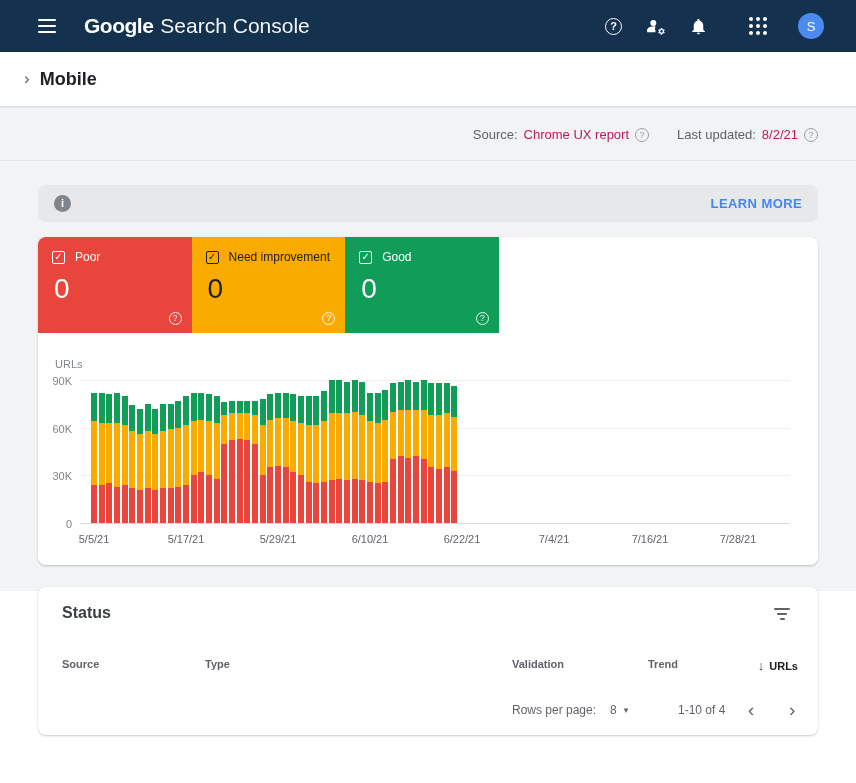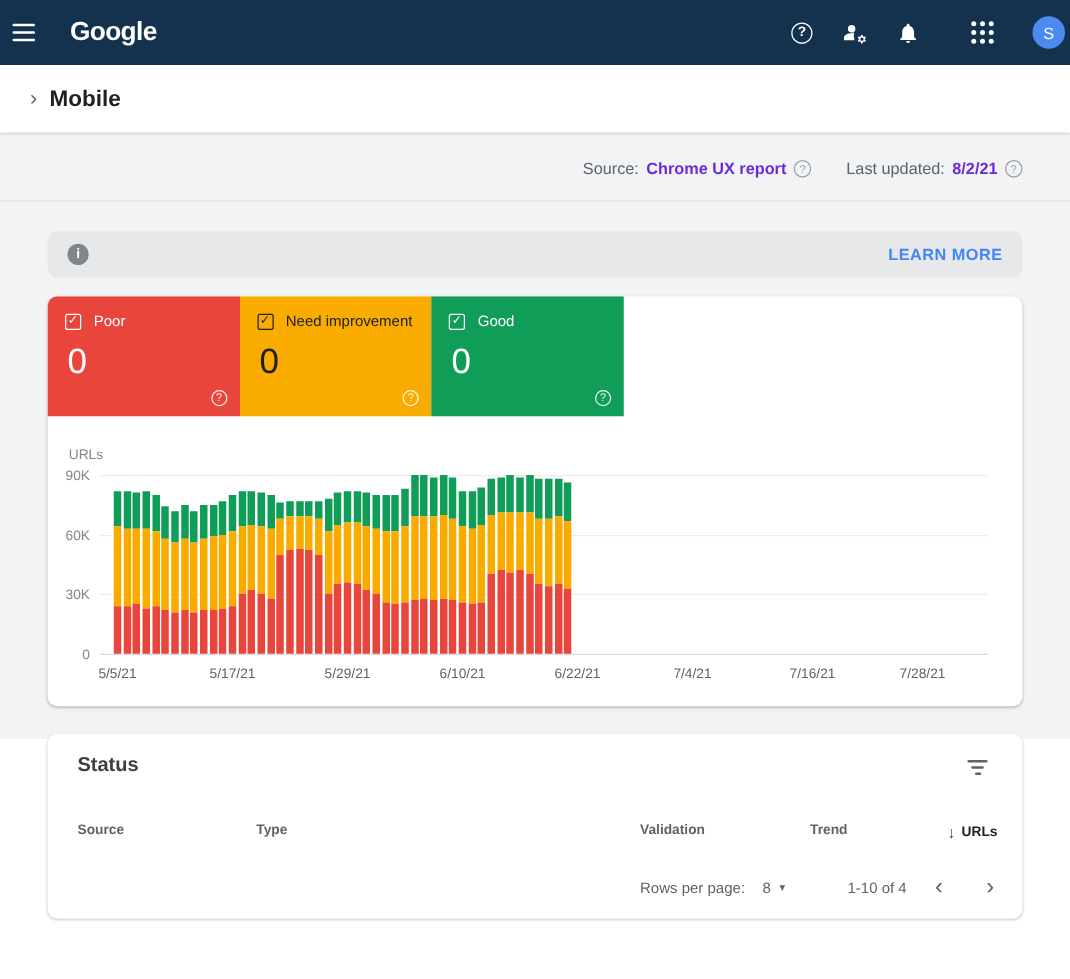--- a/index.html
+++ b/index.html
@@ -2,21 +2,21 @@
 <html><head>
 <meta charset="utf-8">
 <style>
   * { margin:0; padding:0; box-sizing:border-box; }
   html,body { background:#ffffff; }
   body { font-family:"Liberation Sans", sans-serif; color:#3c4043; }
   .screen { position:relative; width:856px; height:783px; background:#ffffff; overflow:hidden; }
 
   
   .topbar { position:absolute; top:0; left:0; right:0; height:52px; background:#14314d;
-            display:flex; align-items:center; padding:0 4px; z-index:5; }
+            display:flex; align-items:center; padding:0 32px; z-index:5; }
   .hamburger { width:18px; height:14px; display:flex; flex-direction:column; justify-content:space-between;
                margin:0 8px 0 6px; cursor:pointer; }
   .hamburger i { display:block; height:2px; background:#fff; border-radius:1px; }
   .logo { margin-left:20px; font-size:21px; display:flex; align-items:baseline; gap:7px; white-space:nowrap; }
   .logo-google { color:#ffffff; font-weight:700; letter-spacing:-0.5px; }
   .logo-rest { color:#ffffff; font-weight:400; opacity:.95; }
   .topbar-right { margin-left:auto; display:flex; align-items:center; gap:23px; }
   .tb-icon { cursor:pointer; display:flex; align-items:center; justify-content:center; }
   .help-circle { width:17px; height:17px; border:1.7px solid #fff; border-radius:50%;
                  color:#fff; font-size:11px; font-weight:700; line-height:14px; text-align:center; }
@@ -34,21 +34,21 @@
   .crumb .current { font-weight:700; }
   .export-btn { margin-left:auto; display:flex; align-items:center; gap:8px; background:#f1f3f4;
                 border:none; border-radius:4px; padding:7px 16px 7px 12px; font-family:inherit;
                 font-size:13px; font-weight:700; letter-spacing:.6px; color:#3c4043; cursor:pointer; }
 
   
   .content { position:absolute; top:106px; left:0; right:0; height:485px; background:#f1f3f4; }
   .meta-strip { position:absolute; top:0; left:0; right:0; height:55px; border-bottom:1px solid #e4e6e8; }
   .meta-row { position:absolute; top:21px; right:38px; display:flex; align-items:center; gap:6px;
               font-size:13px; color:#5f6368; }
-  .meta-row .val { color:#6d28d9;font-weight:bold; }
+  .meta-row .val { color:#be185d; }
   .meta-gap { width:16px; }
   .q-icon { width:14px; height:14px; border:1.2px solid #9aa0a6; border-radius:50%; color:#9aa0a6;
             font-size:9px; line-height:12px; text-align:center; cursor:pointer; }
 
   .banner { position:absolute; top:79px; left:38px; width:780px; height:37px; background:#e6e8ea;
             border-radius:8px; display:flex; align-items:center; padding:0 16px; gap:14px; }
   .info-icon { width:17px; height:17px; border-radius:50%; background:#80868b; color:#fff;
                font-size:11px; font-weight:700; line-height:17px; text-align:center; flex:none; }
   .banner-text { font-size:13px; color:#3c4043; }
   .banner-action { margin-left:auto; font-size:13px; font-weight:700; letter-spacing:.4px;
@@ -101,20 +101,21 @@
 <div class="screen">
 
   <header class="topbar">
     <div class="hamburger">
         <i></i>
         <i></i>
         <i></i>
       </div>
     <div class="logo">
       <span class="logo-google">Google</span>
+      <span class="logo-rest">Search Console</span>
     </div>
     <div class="topbar-right">
       <span class="tb-icon">
         <span class="help-circle">?</span>
       </span>
       <span class="tb-icon">
         <svg viewBox="0 0 24 24" width="21" height="21" fill="#fff">
           <circle cx="9.5" cy="8" r="3.4"></circle>
           <path d="M9.5 13c-3.9 0-7 1.8-7 4v1.5h9.8a6.2 6.2 0 0 1-.4-6.4 13 13 0 0 0-2.4.9z" transform="translate(0,-1)"></path>
           <path d="M9.5 12.8c-3.9 0-7 1.8-7 4.2v1.5h9.6a6.3 6.3 0 0 1-.3-5.6c-.7-.1-1.5-.1-2.3-.1z"></path>

